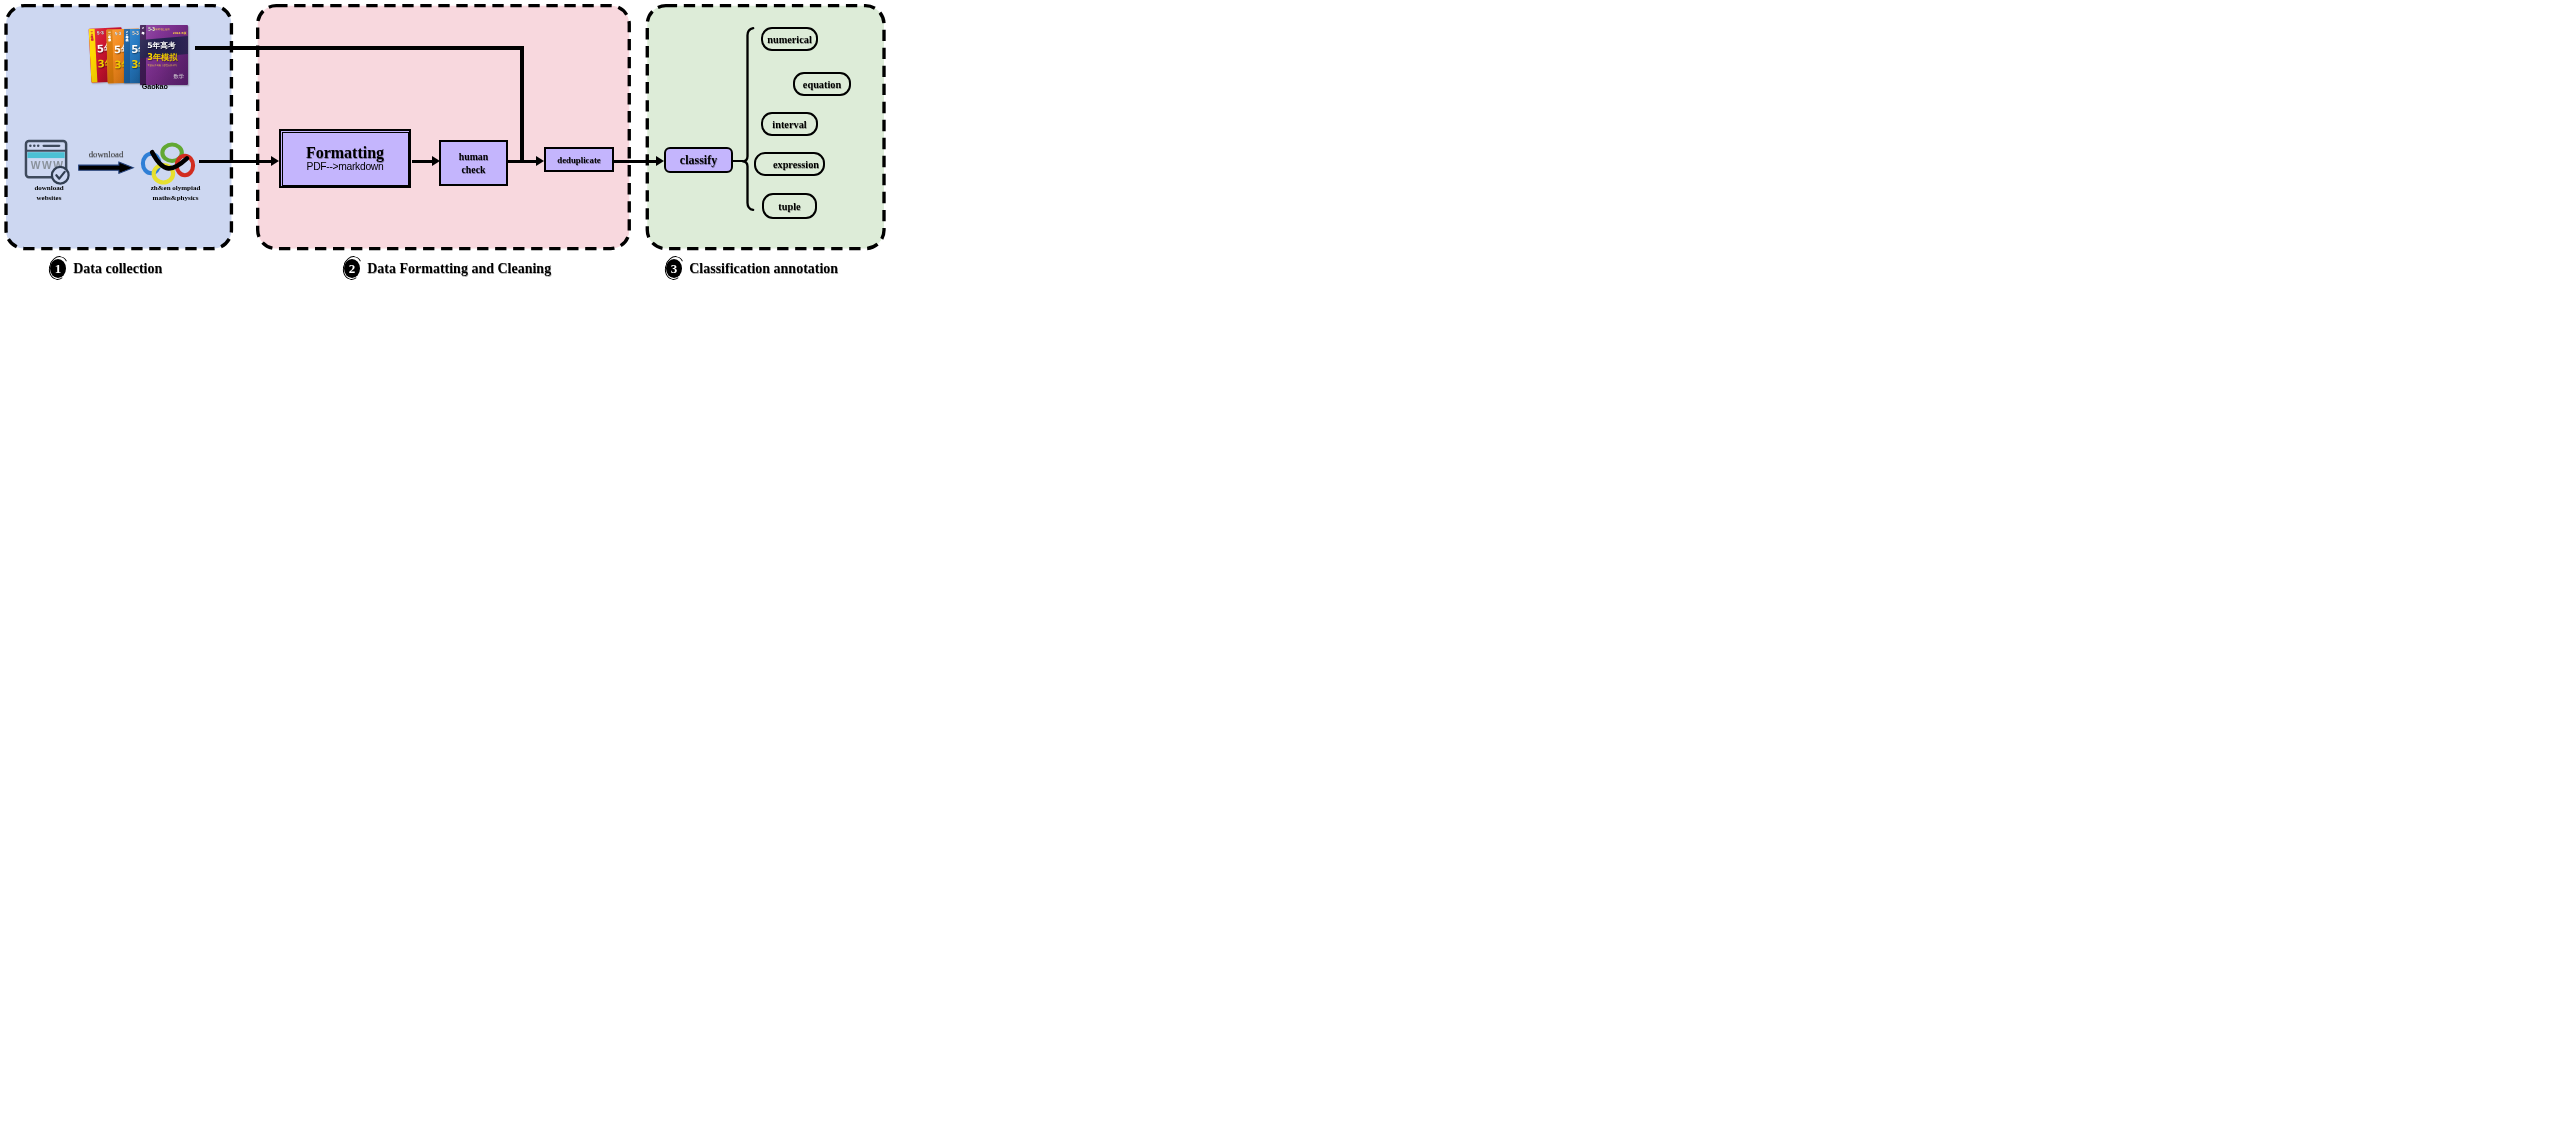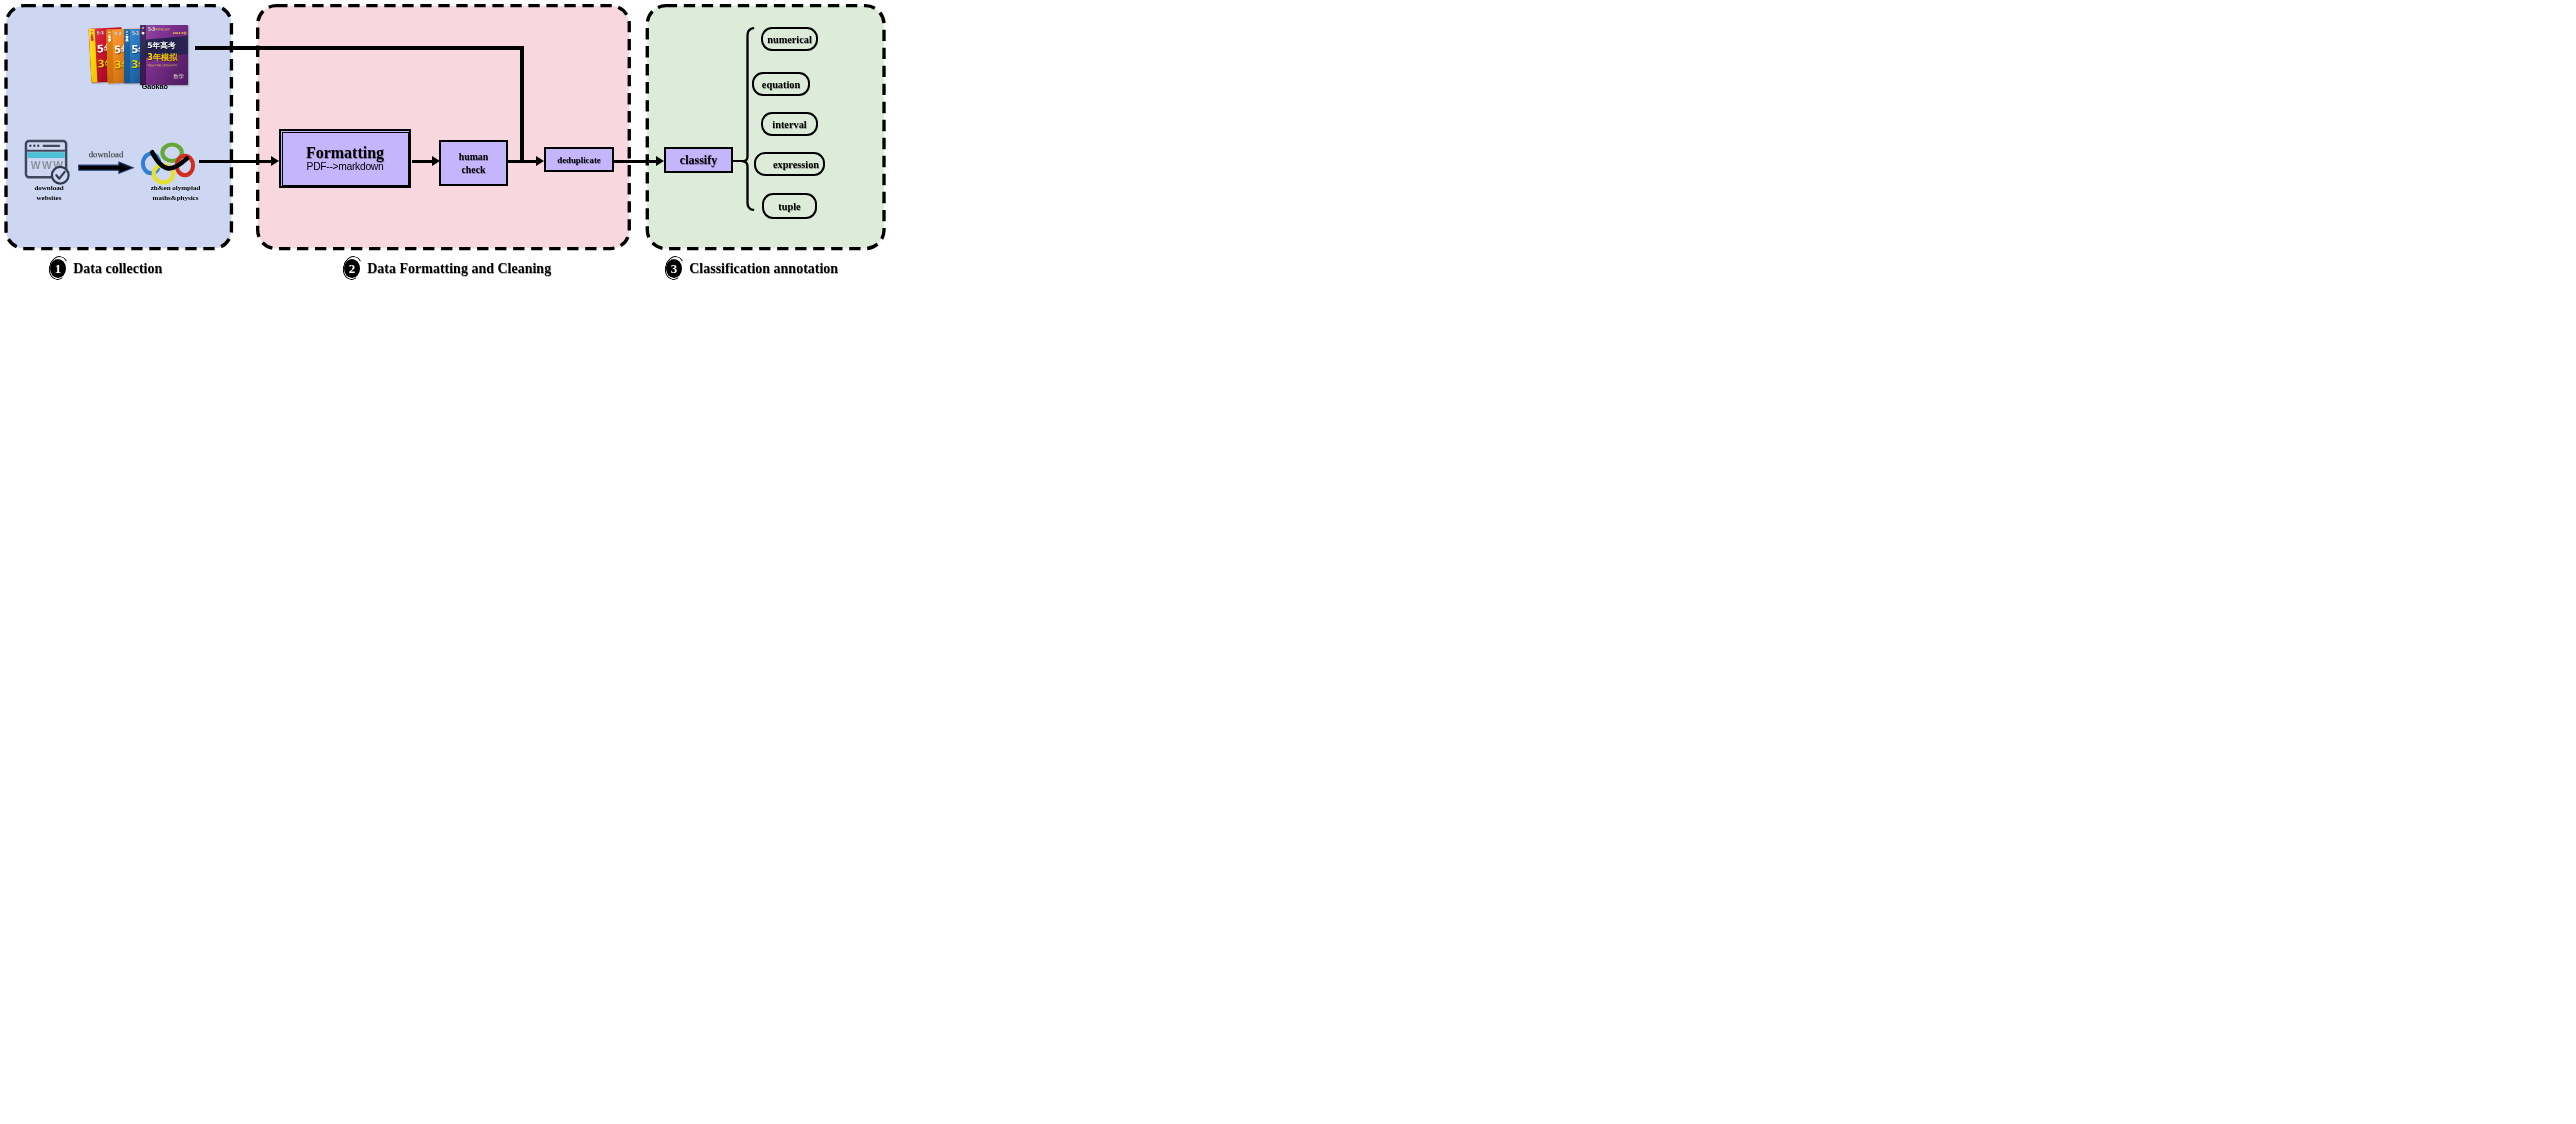--- a/index.html
+++ b/index.html
@@ -203,32 +203,32 @@
 
   <div class="fbox" style="left:439px; top:140px; width:69px; height:46px;">
     <div class="hc-line t-shadow">human</div>
     <div class="hc-line t-shadow">check</div>
   </div>
 
   <div class="fbox" style="left:544px; top:147px; width:70px; height:25px;">
     <div class="dedup-txt t-shadow">deduplicate</div>
   </div>
 
-  <div class="fbox" style="left:664px; top:147px; width:69px; height:26px;">
+  <div class="fbox" style="left:664px; top:147px; width:69px; height:26px;border-radius:6px;">
     <div class="classify-txt t-shadow">classify</div>
   </div>
 
   <div class="hline" style="left:732px; top:160px; width:10.8px; height:2.1px;"></div>
 
   <svg class="abs" style="left:736px; top:24px;" width="23" height="190" viewBox="0 0 44 368">
     <path d="M 33,8 Q 22,10 22,22 L 22,256 Q 22,266 12,266 Q 22,266 22,276 L 22,346 Q 22,358 33,360" fill="none" stroke="#000" stroke-width="4.5" stroke-linecap="round"></path>
   </svg>
 
   <div class="pill t-shadow" style="left:761px; top:27px;  width:57px; height:24px;">numerical</div>
-  <div class="pill t-shadow" style="left:752px; top:72px; width:58px; height:24px;">equation</div>
+  <div class="pill t-shadow" style="left:793px; top:72px; width:58px; height:24px;">equation</div>
   <div class="pill t-shadow" style="left:761px; top:112px; width:57px; height:24px;">interval</div>
   <div class="pill t-shadow" style="left:754px; top:152px; width:71px; height:24px;padding-left:13px;">expression</div>
   <div class="pill t-shadow" style="left:762px; top:193px; width:55px; height:26px;">tuple</div>
 
   <div class="caption" style="left:50px; top:259px;">
     <div class="nbadge">
       <div class="fill">1</div>
     </div>
     <div class="caption-text">Data collection</div>
   </div>

